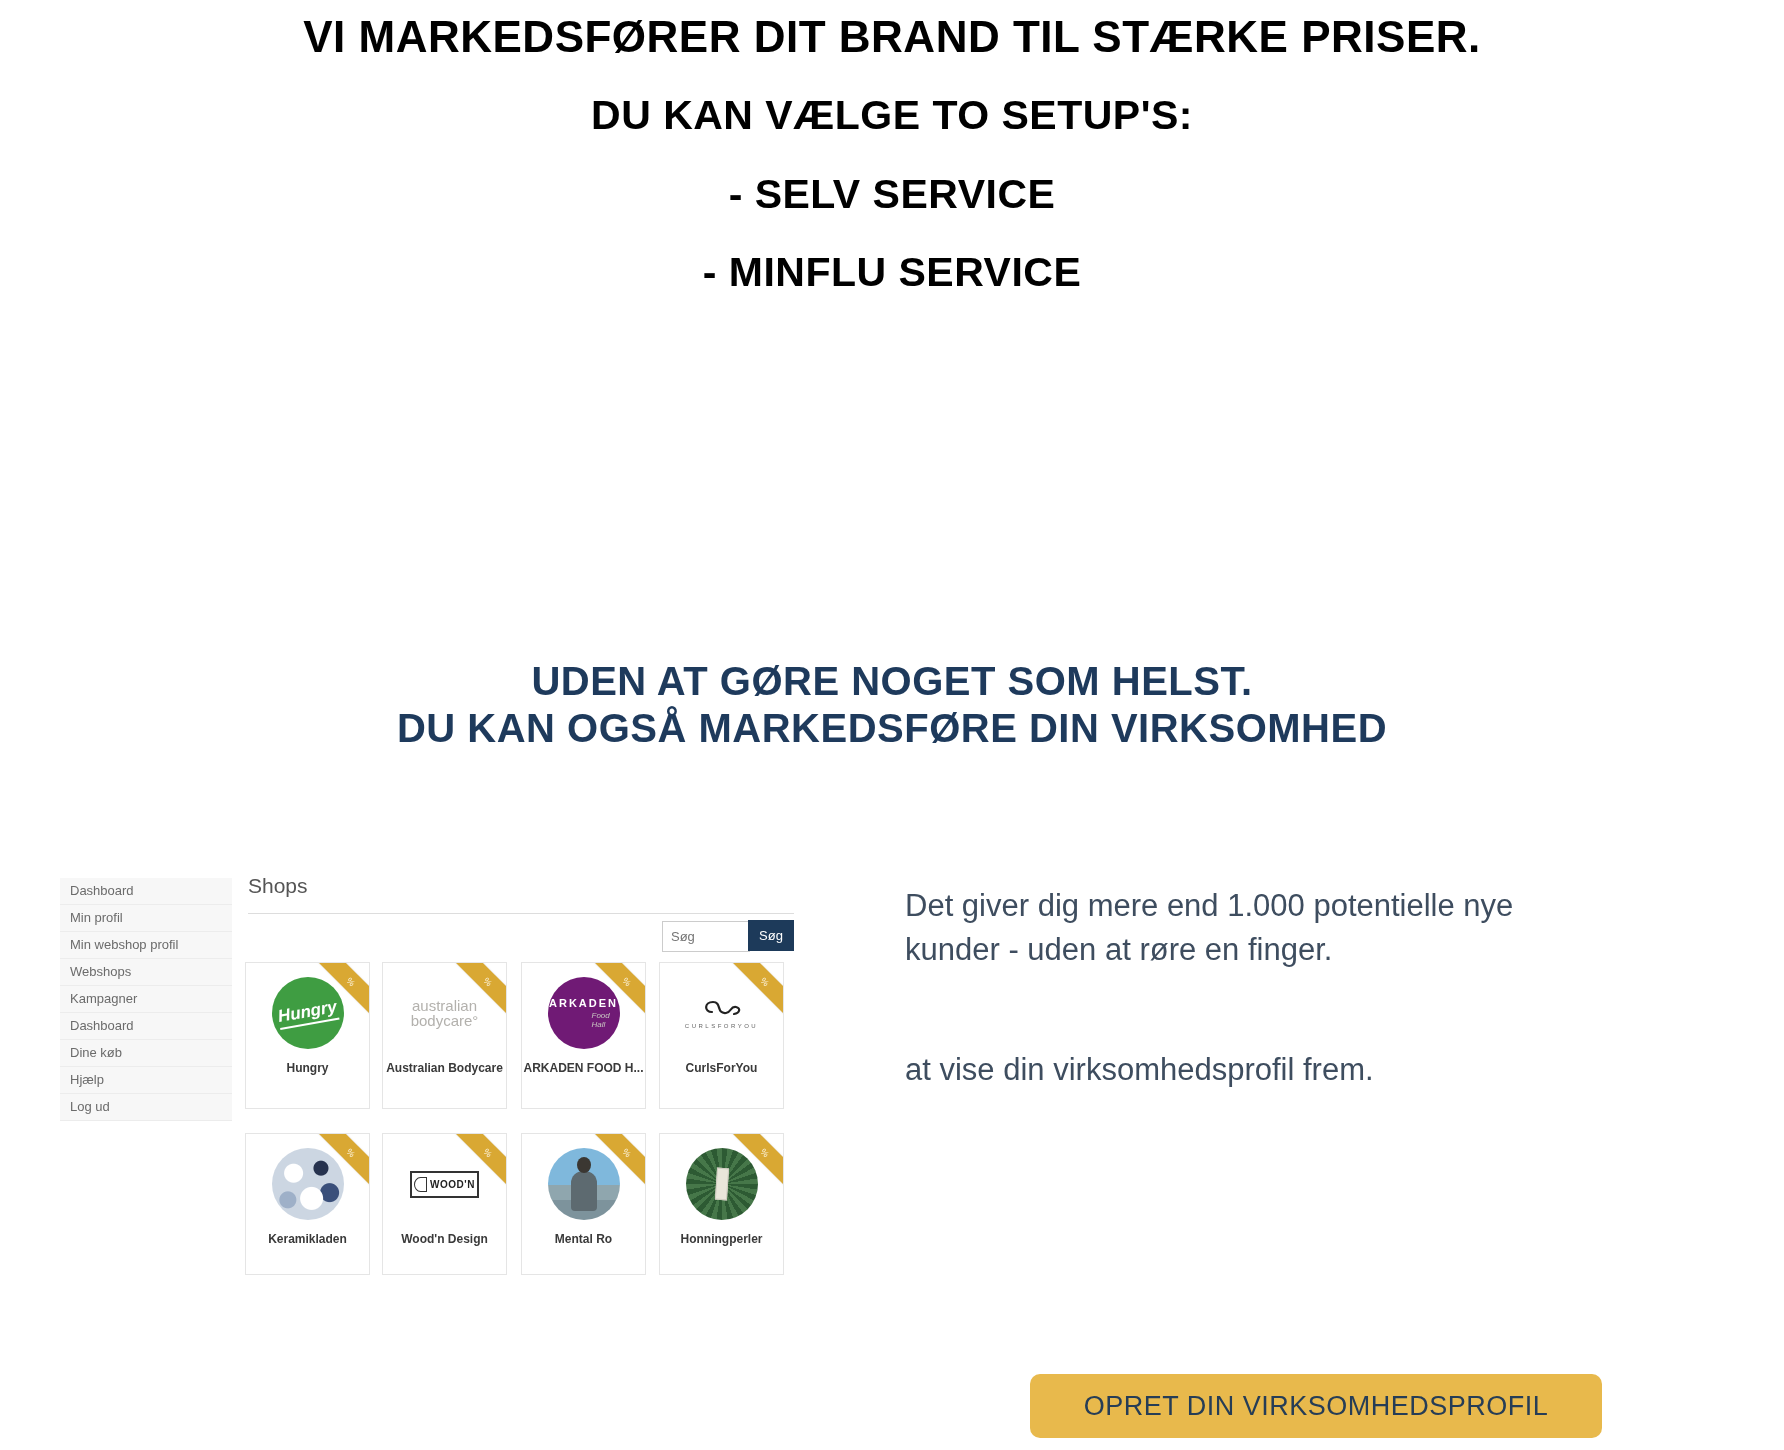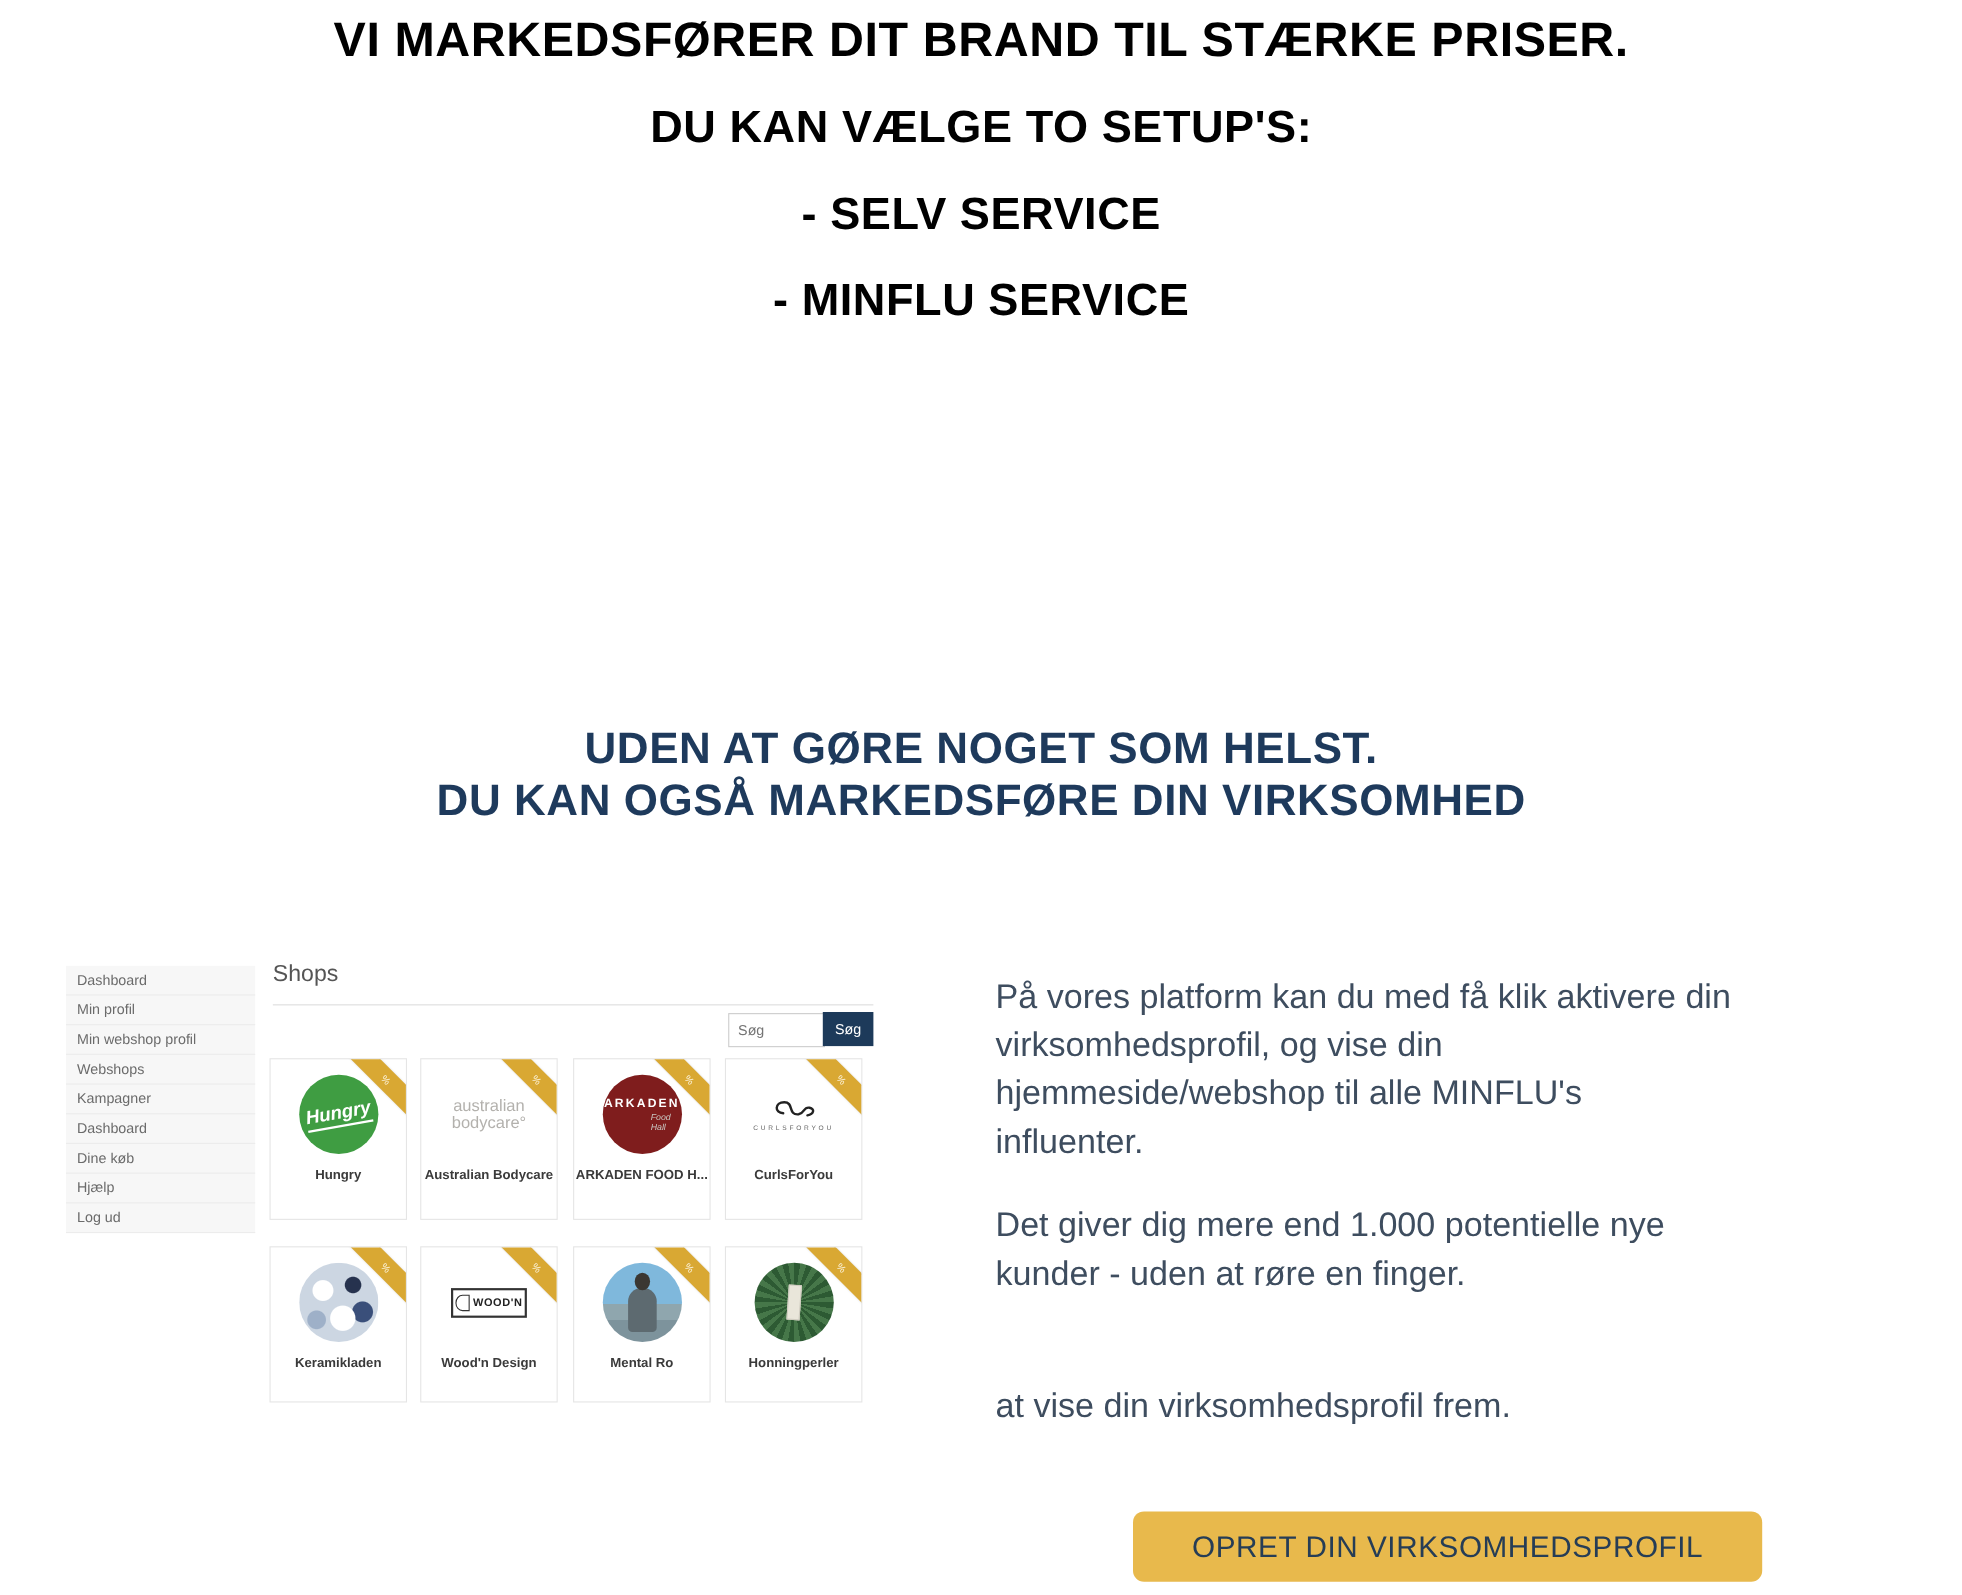--- a/index.html
+++ b/index.html
@@ -42,21 +42,21 @@
   .logo{width:72px;height:72px;border-radius:50%;margin:14px auto 12px;display:flex;
     flex-direction:column;align-items:center;justify-content:center;}
   .card-label{text-align:center;font-size:12px;font-weight:bold;color:#3a3a3a;
     white-space:nowrap;overflow:hidden;}
   
   .logo-hungry{background:#3f9d42;}
   .hungry-text{color:#fff;font-style:italic;font-weight:bold;font-size:17px;
     transform:rotate(-10deg);border-bottom:2px solid #fff;padding-bottom:1px;}
   .logo-ab{border-radius:0;align-items:center;}
   .ab-line{color:#b3b1ad;font-size:15px;line-height:15px;}
-  .logo-arkaden{background:#7f1d1d;}
+  .logo-arkaden{background:#701a75;}
   .arkaden-main{color:#fff;font-size:11px;letter-spacing:2px;font-weight:bold;}
   .arkaden-sub{color:#c9c7c2;font-style:italic;font-size:8px;margin-top:2px;margin-left:44px;}
   .logo-curls{border-radius:0;}
   .curls-sub{font-size:6px;letter-spacing:2.5px;color:#666;margin-top:3px;}
   .logo-keramik{background:
     radial-gradient(circle at 30% 35%, #ffffff 0 9px, transparent 10px),
     radial-gradient(circle at 68% 28%, #26324e 0 7px, transparent 8px),
     radial-gradient(circle at 55% 70%, #ffffff 0 11px, transparent 12px),
     radial-gradient(circle at 22% 72%, #9eb0c8 0 8px, transparent 9px),
     radial-gradient(circle at 80% 62%, #3a4f7a 0 9px, transparent 10px),
@@ -183,26 +183,20 @@
         <span class="honning-label"></span>
       </div>
       <div class="card-label">Honningperler</div>
     </div>
 
   </div>
 </div>
 
 <div class="content-col">
   <p class="para">
-    <span>På vores platform kan du med få klik aktivere din</span><br>
-    <span>virksomhedsprofil, og vise din</span><br>
-    <span>hjemmeside/webshop til alle MINFLU's</span><br>
-    <span>influenter.</span>
-  </p>
-  <p class="para">
     <span>Det giver dig mere end 1.000 potentielle nye</span><br>
     <span>kunder - uden at røre en finger.</span>
   </p>
   <p class="para">
     <br>
     <span>at vise din virksomhedsprofil frem.</span>
   </p>
 </div>
 
 <button class="cta">OPRET DIN VIRKSOMHEDSPROFIL</button>

